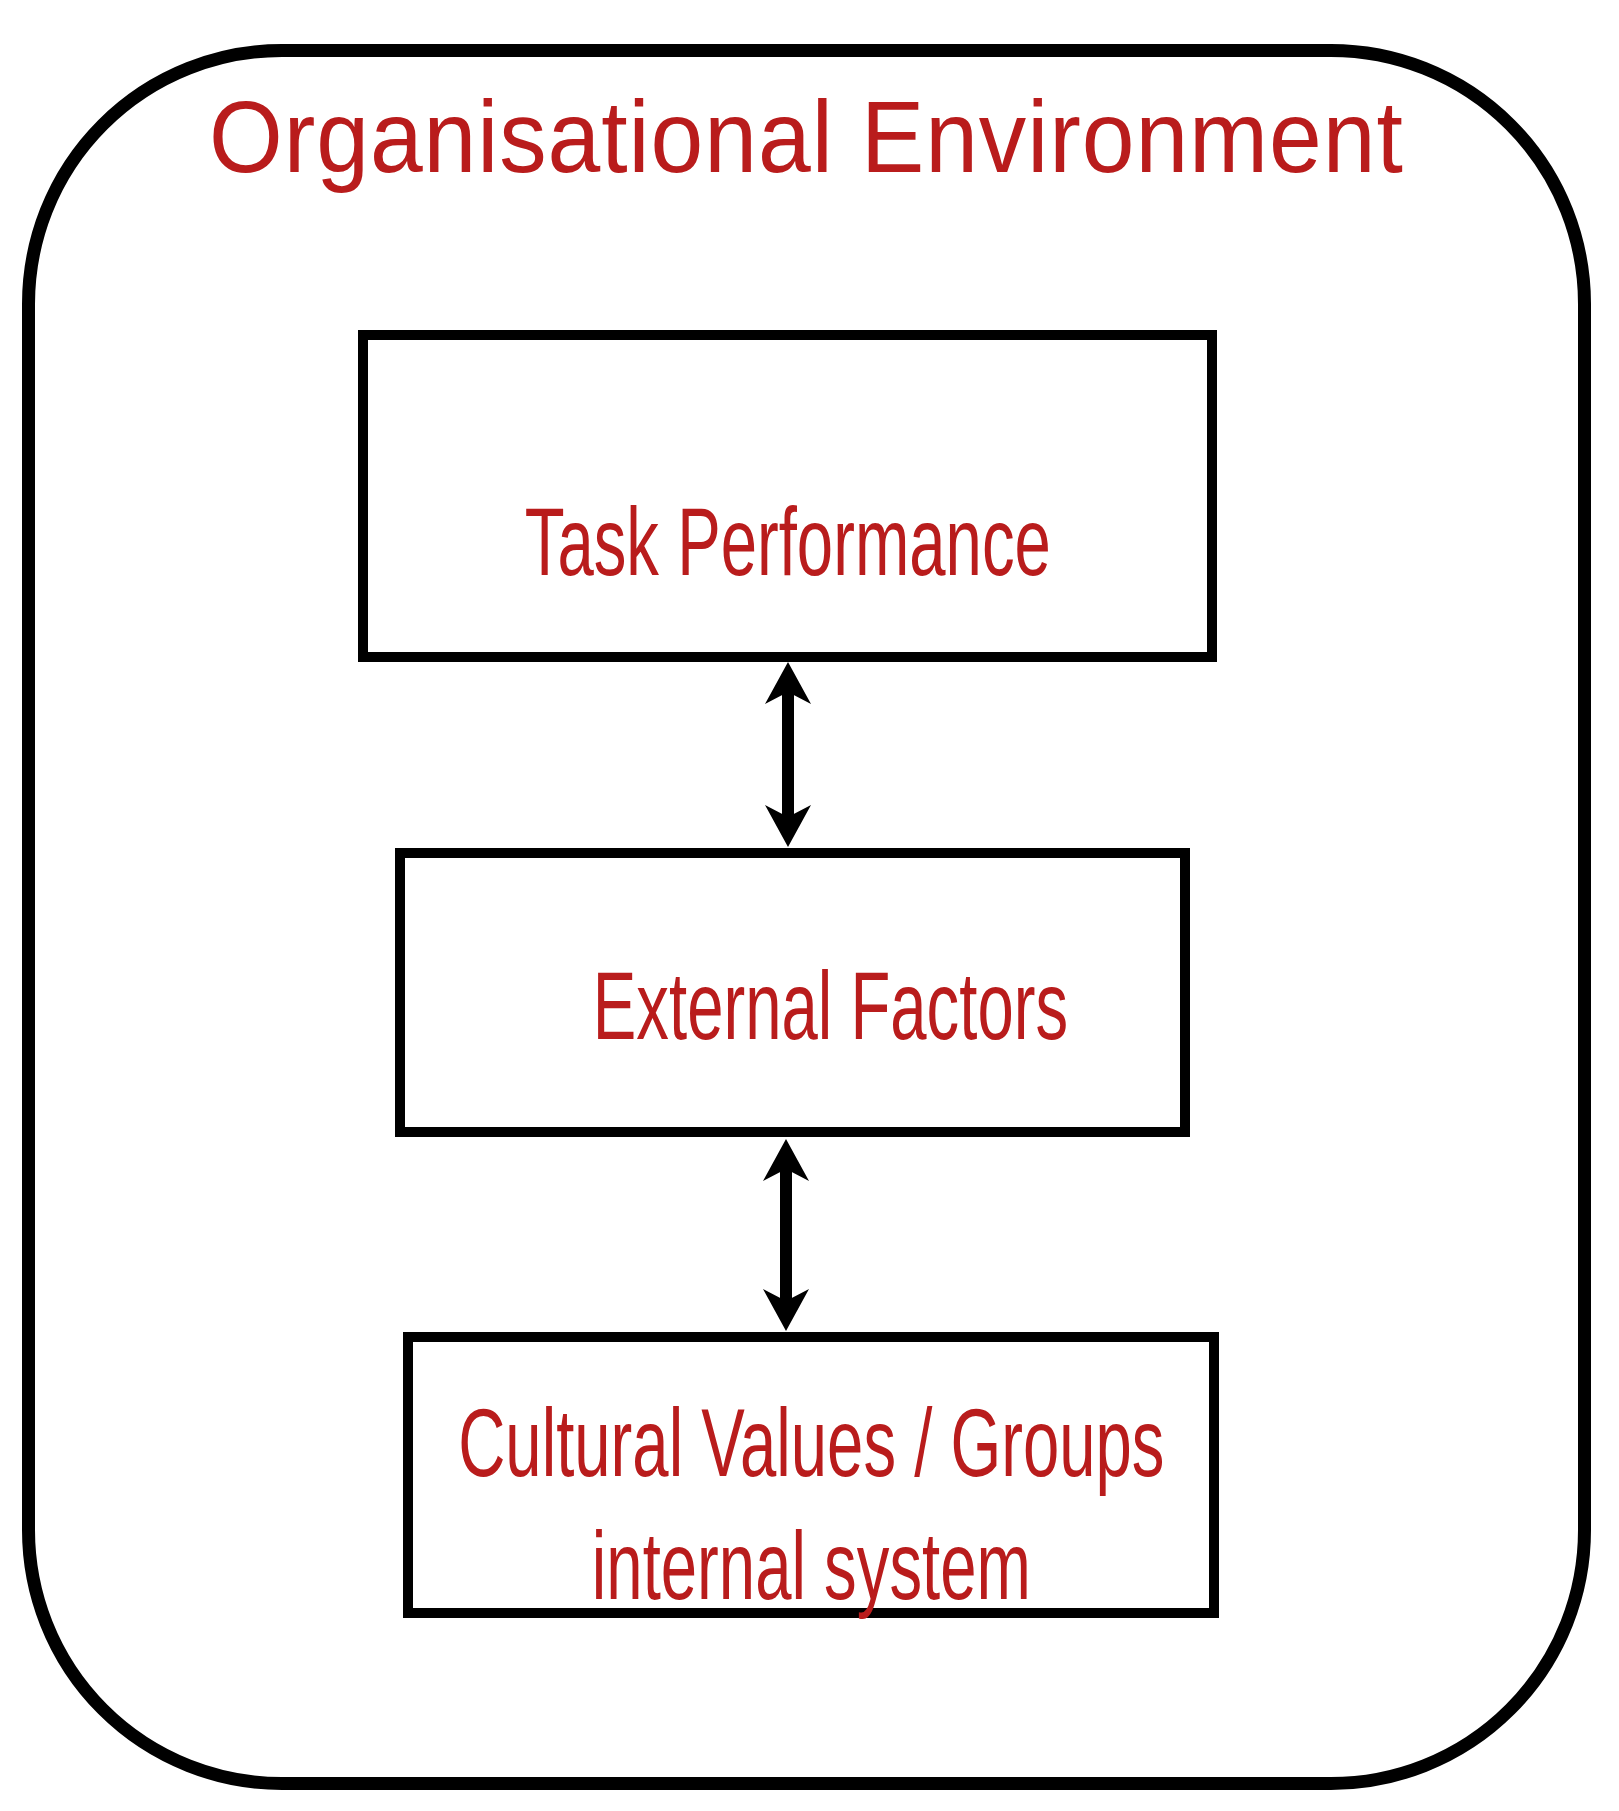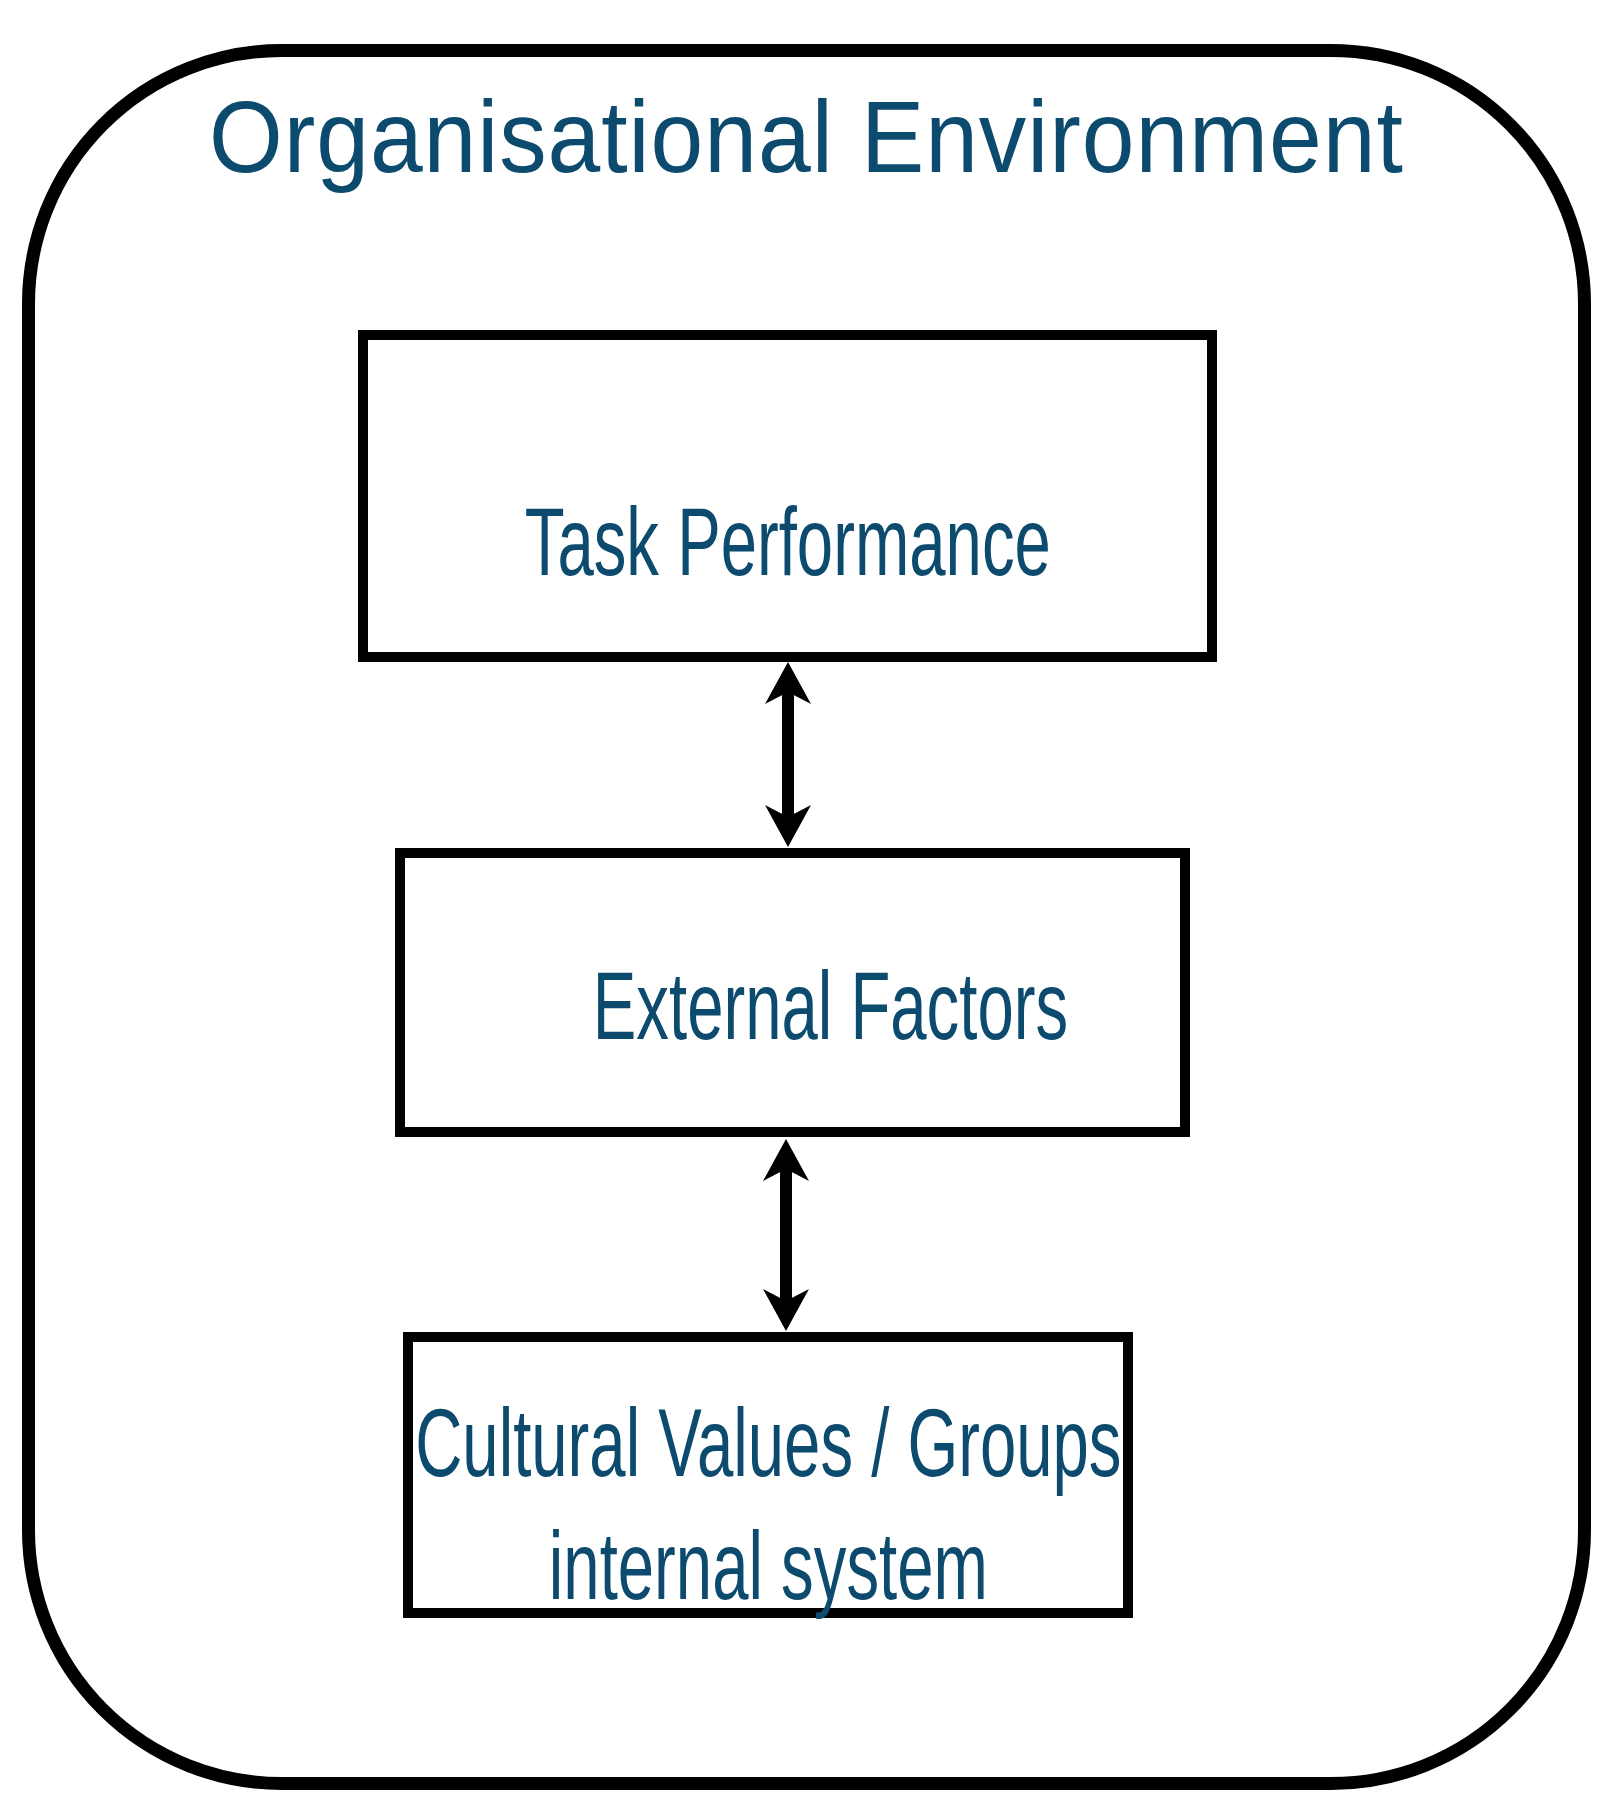--- a/index.html
+++ b/index.html
@@ -6,21 +6,21 @@
     margin: 0;
     padding: 0;
     background: #ffffff;
   }
   .canvas {
     position: relative;
     width: 1619px;
     height: 1811px;
     background: #ffffff;
     font-family: "Liberation Sans", sans-serif;
-    color: #0c4a6e;
+    color: #b91c1c;
     overflow: hidden;
   }
   .outer-container {
     position: absolute;
     left: 22px;
     top: 44px;
     width: 1569px;
     height: 1746px;
     border: 13px solid #000000;
     border-radius: 260px;
@@ -70,21 +70,21 @@
     left: 395px;
     top: 848px;
     width: 795px;
     height: 289px;
     justify-content: flex-end;
   }
   .node-external .txt { transform: translateY(14px) scaleX(0.68); }
   .node-cultural {
     left: 403px;
     top: 1332px;
-    width: 730px;
+    width: 816px;
     height: 286px;
   }
   .node-cultural .txt { transform: translateY(30px) scaleX(0.68); }
   .connector {
     position: absolute;
   }
   .connector svg { display: block; }
   .connector polygon,
   .connector rect {
     fill: #000000;

